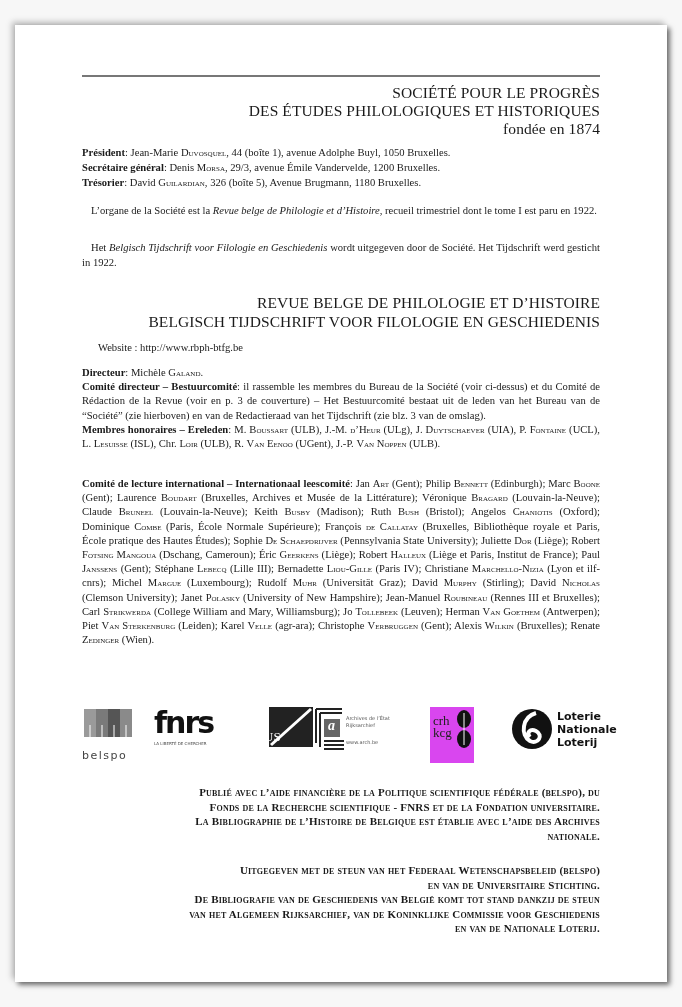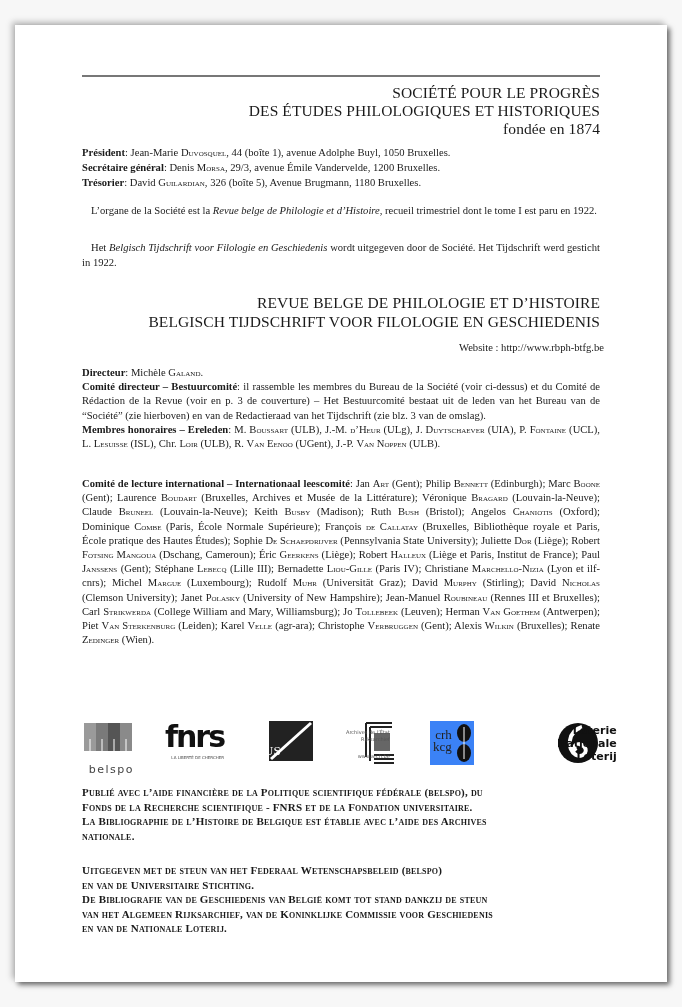--- a/index.html
+++ b/index.html
@@ -7,25 +7,25 @@
          font-family:"Liberation Serif", "DejaVu Serif", serif; color:#1a1a1a; }
   .page { position:absolute; left:15px; top:25px; width:652px; height:957px; background:#fff;
           box-shadow: -3px -3px 6px rgba(0,0,0,0.25), 3px 3px 5px rgba(0,0,0,0.55); }
   .inner { position:absolute; left:67px; top:0; width:518px; }
   .rule { position:absolute; left:0; top:50px; width:518px; height:2px; background:#777; }
   .h1 { position:absolute; left:0; width:518px; text-align:right; font-size:15.5px; line-height:18px; letter-spacing:0.1px; }
   .officers { position:absolute; left:0; top:120px; width:518px; font-size:10.6px; line-height:15px; }
   .officers b { font-weight:bold;margin-top:46px; }
   .sc { font-variant:small-caps; }
   .para { position:absolute; left:0; width:518px; font-size:10.6px; line-height:15px; text-align:justify; text-indent:9px; }
-  .website { position:absolute; left:4px; top:317px; width:518px; text-align:right; font-size:10.6px; }
+  .website { position:absolute; left:16px; top:317px; width:518px; text-align:left; font-size:10.6px; }
   .block { position:absolute; left:0; width:518px; font-size:10.6px; line-height:14.2px; text-align:justify; }
   .logos { position:absolute; left:0; top:678px; width:518px; height:60px; }
-  .logo { position:absolute; top:18px;text-align:right; }
-  .funding { position:absolute; left:0; width:518px; text-align:left; font-weight:bold; font-variant:small-caps;
+  .logo { position:absolute; top:4px; }
+  .funding { position:absolute; left:0; width:518px; text-align:right; font-weight:bold; font-variant:small-caps;
              font-size:11px; line-height:14.5px; letter-spacing:0.2px; }
 </style>
 </head>
 <body>
 
 <div class="page">
   <div class="inner">
     <div class="rule"></div>
 
     <div class="h1" style="top:59px">SOCIÉTÉ POUR LE PROGRÈS</div>
@@ -93,21 +93,21 @@
           <path d="M10 34 H30 M10 38 H30 M10 42 H30" stroke="#222" stroke-width="2"></path>
         </svg>
         <span style="position:absolute;left:14px;top:11px;color:#fff;font-style:italic;font-weight:bold;font-size:14px">a</span>
         <div style="position:absolute;left:32px;top:8px;font-family:'DejaVu Sans',sans-serif;font-size:5px;color:#555;line-height:7px;white-space:nowrap">
           <div>Archives de l’État</div>
           <div>Rijksarchief</div>
           <div style="margin-top:10px">www.arch.be</div>
         </div>
       </div>
 
-      <div class="logo" style="left:348px; width:44px; height:44px; background:#3b82f6;">
+      <div class="logo" style="left:348px; width:44px; height:56px; background:#d946ef;">
         <div style="position:absolute;left:3px;top:8px;font-size:13px;line-height:12px;color:#222">
           <div>crh</div>
           <div>kcg</div>
         </div>
         <svg style="position:absolute;left:26px;top:2px" width="16" height="40" viewBox="0 0 16 40">
           <ellipse cx="8" cy="10" rx="7" ry="9" fill="#111"></ellipse>
           <ellipse cx="8" cy="30" rx="7" ry="9" fill="#111"></ellipse>
           <line x1="8" y1="4" x2="8" y2="36" stroke="#fff" stroke-width="1"></line>
         </svg>
       </div>

